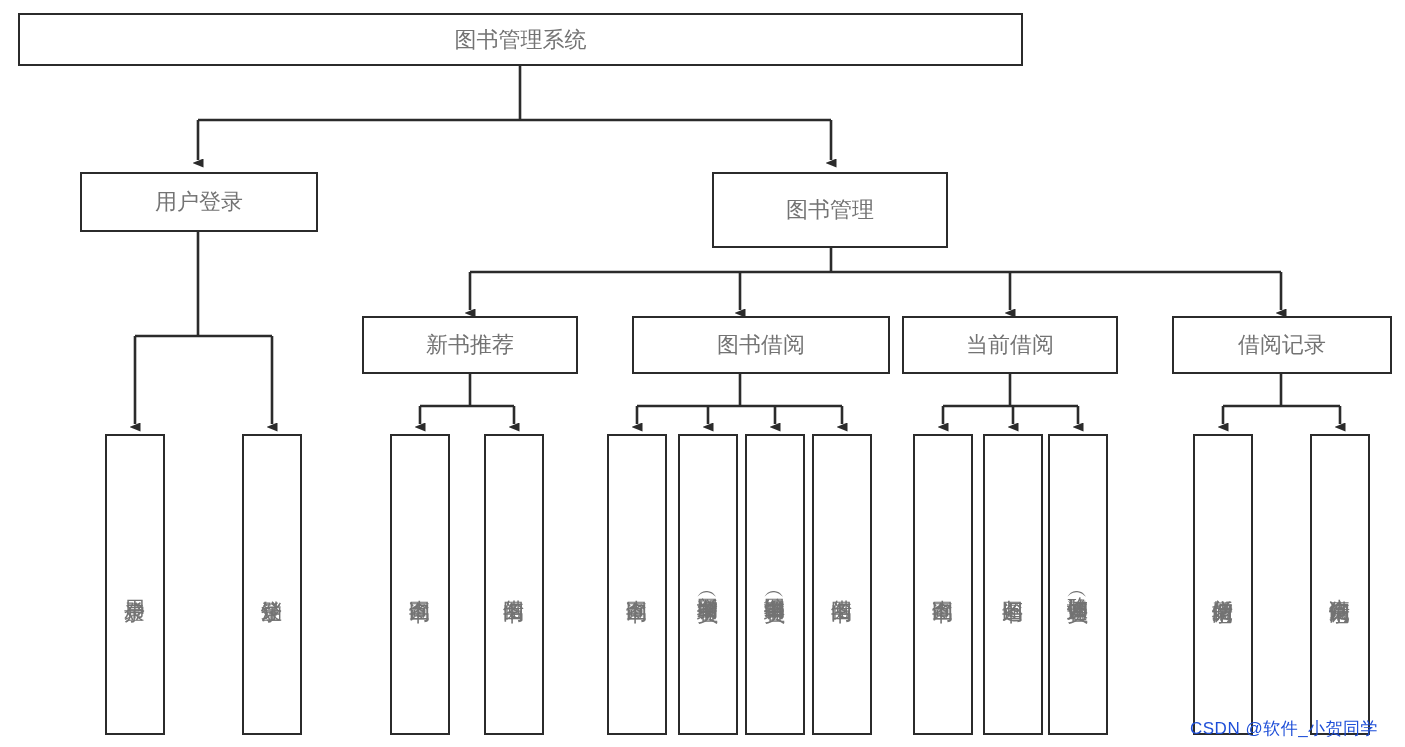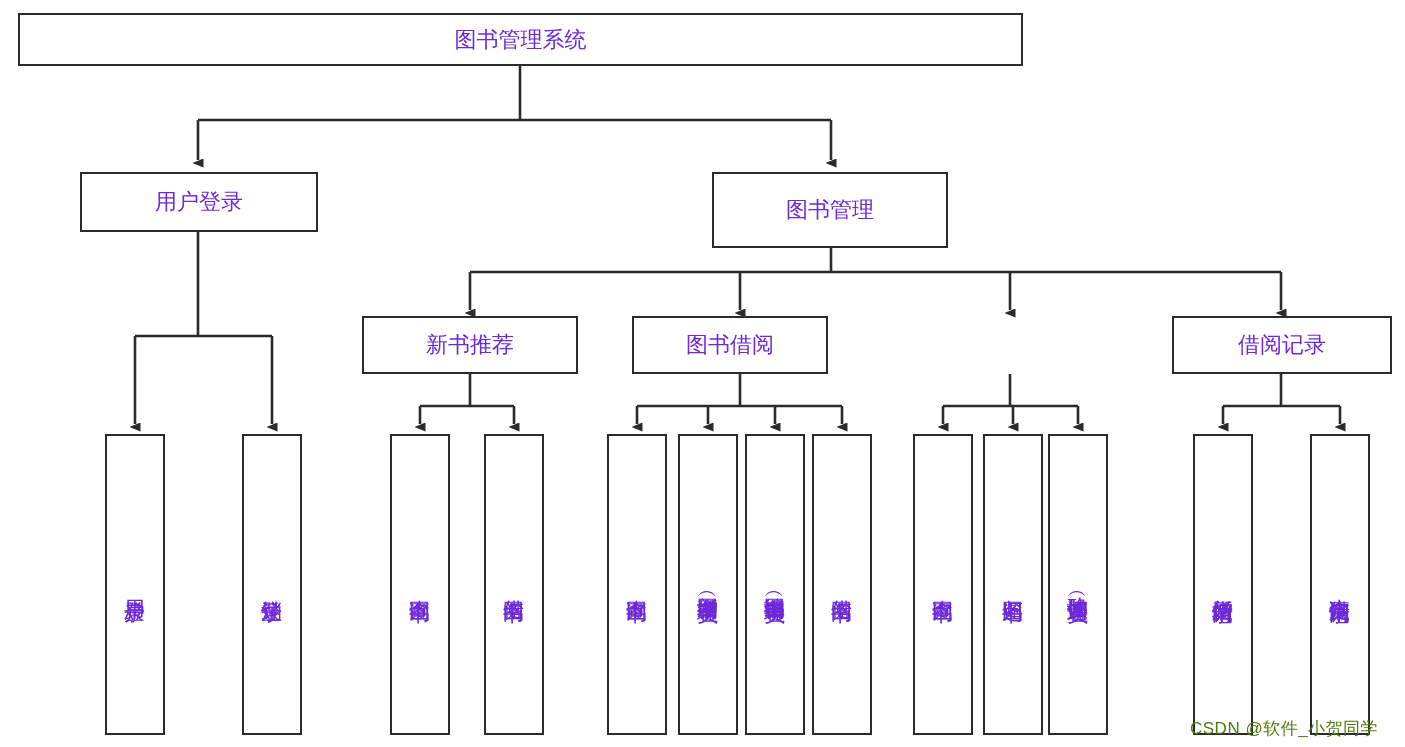--- a/index.html
+++ b/index.html
@@ -28,39 +28,39 @@
     position: absolute;
     box-sizing: border-box;
     background: #ffffff;
     border: 2.5px solid #2b2b2b;
     display: flex;
     align-items: center;
     justify-content: center;
     overflow: hidden;
   }
   .node .label {
-    color: #6d28d9;
+    color: #737373;
     text-align: left;
     line-height: 1.18;
     white-space: nowrap;
   }
   .node.horiz .label {
     font-size: 22px;
     writing-mode: horizontal-tb;
   }
   .node.vert .label {
     font-size: 21px;
     writing-mode: vertical-rl;
     text-orientation: upright;
     letter-spacing: 1px;
     line-height: 1.0;
   }
   .watermark {
     position: absolute;
-    color: #4d7c0f;
+    color: #1d4ed8;
     font-size: 17px;
     letter-spacing: 0.5px;
     white-space: nowrap;
     pointer-events: none;
   }
 </style>
 </head>
 <body>
 
 <div id="canvas">
@@ -122,22 +122,25 @@
   <div class="node horiz" style="left:80px; top:172px; width:238px; height:60px;">
     <span class="label">用户登录</span>
   </div>
   <div class="node horiz" style="left:712px; top:172px; width:236px; height:76px;">
     <span class="label">图书管理</span>
   </div>
 
   <div class="node horiz" style="left:362px; top:316px; width:216px; height:58px;">
     <span class="label">新书推荐</span>
   </div>
-  <div class="node horiz" style="left:632px; top:316px; width:196px; height:58px;">
+  <div class="node horiz" style="left:632px; top:316px; width:258px; height:58px;">
     <span class="label">图书借阅</span>
+  </div>
+  <div class="node horiz" style="left:902px; top:316px; width:216px; height:58px;">
+    <span class="label">当前借阅</span>
   </div>
   <div class="node horiz" style="left:1172px; top:316px; width:220px; height:58px;">
     <span class="label">借阅记录</span>
   </div>
 
   <div class="node vert" style="left:105px; top:434px; width:60px; height:301px;">
     <span class="label">用户登录</span>
   </div>
   <div class="node vert" style="left:242px; top:434px; width:60px; height:301px;">
     <span class="label">注销登录</span>

